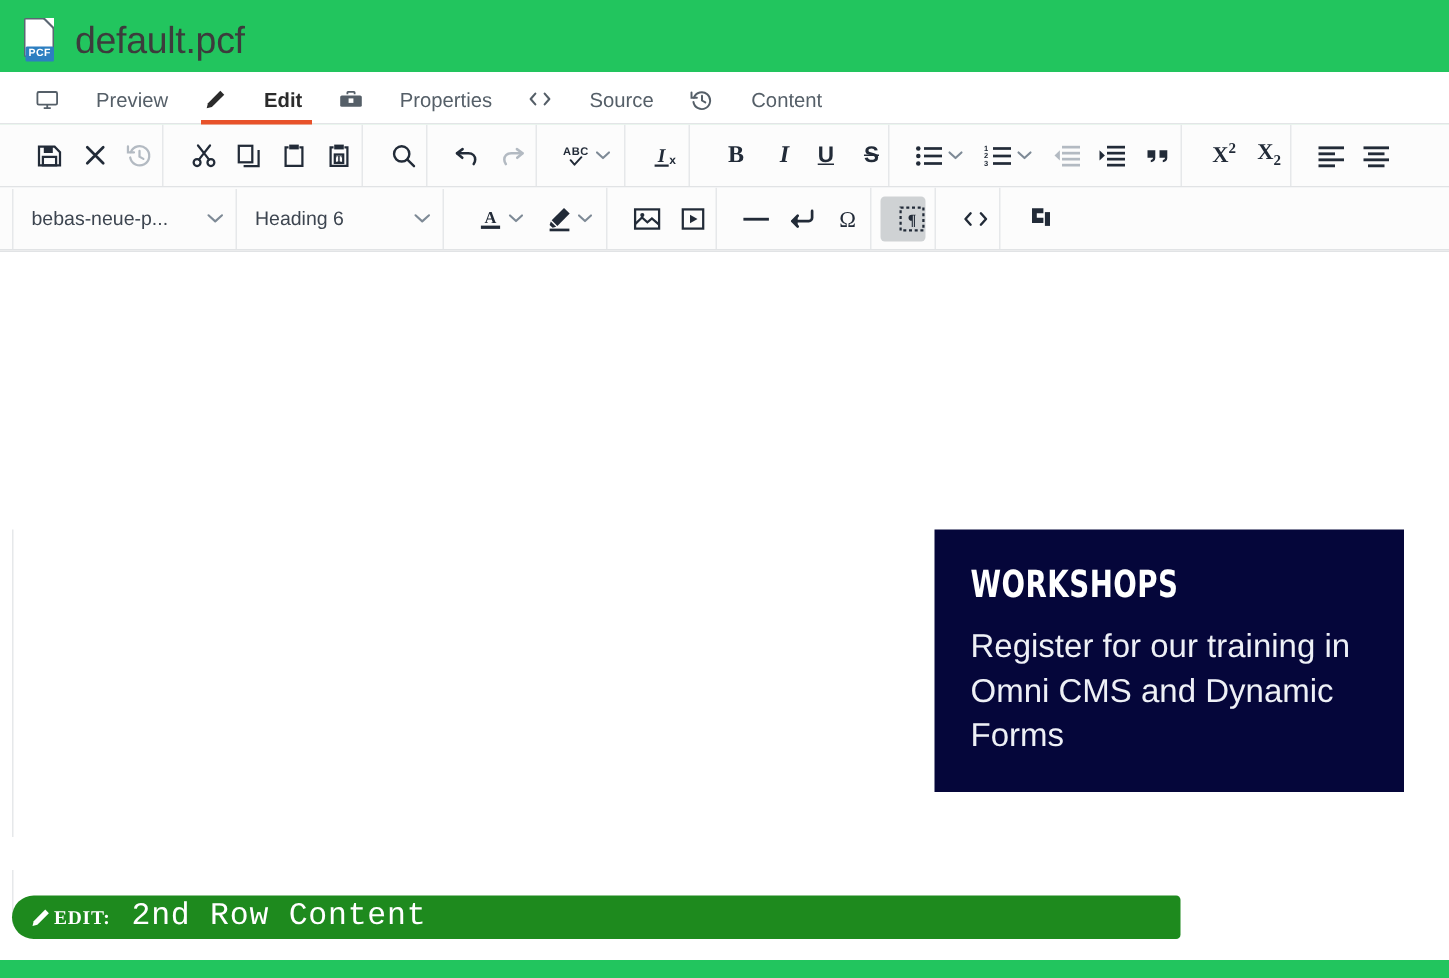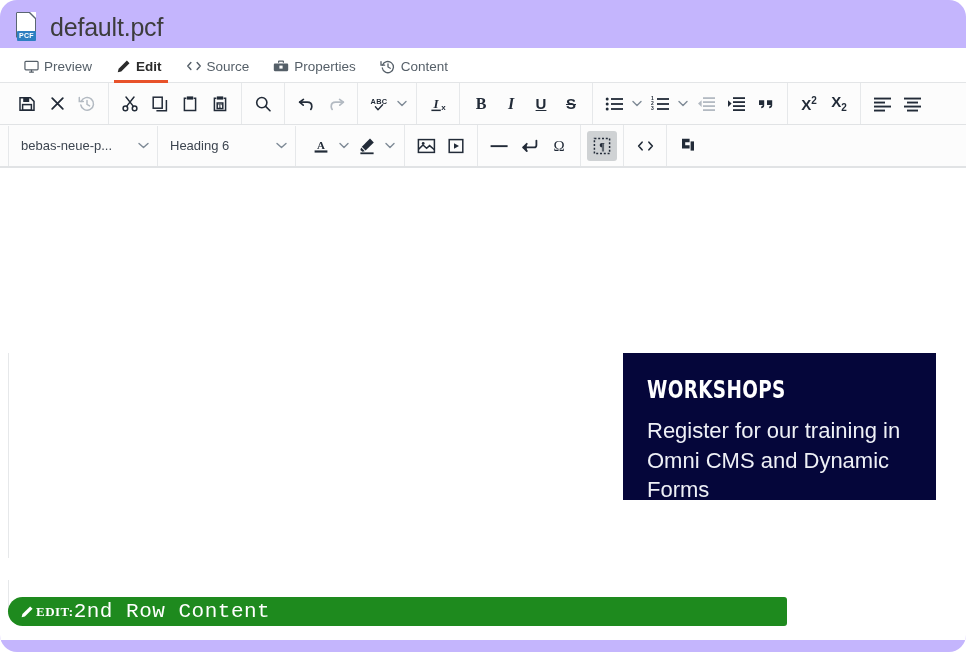--- a/index.html
+++ b/index.html
@@ -4,21 +4,21 @@
 <title>default.pcf — Edit</title>
 <style>
   html,body{margin:0;padding:0;}
   body{
     width:966px;height:652px;overflow:hidden;
     background:#ffffff;
     font-family:"Liberation Sans", sans-serif;
     color:#333;
     -webkit-font-smoothing:antialiased;
   }
-  .app{position:relative;width:966px;height:652px;overflow:hidden;background:#c4b5fd;border-radius:17px;}
+  .app{position:relative;width:966px;height:652px;overflow:hidden;background:#22c55e;}
 
   
   .titlebar{display:flex;align-items:center;gap:10px;padding:10px 0 4px 14px;height:34px;}
   .file-icon{position:relative;width:26px;height:32px;flex:none;}
   .file-icon .page{
     position:absolute;left:2px;top:1px;width:20px;height:26px;
     background:#fff;border:1.6px solid #5a6672;border-radius:1px;
     box-sizing:border-box;
   }
   .file-icon .fold{
@@ -37,59 +37,59 @@
   }
   .doc-title{font-size:25px;color:#3c3c3c;font-weight:normal;letter-spacing:-.2px;}
 
   
   .tabs{
     display:flex;align-items:flex-end;gap:0;
     padding:0 0 0 14px;height:34px;
     border-bottom:1px solid #e3e5e7;background:#fff;
   }
   .tab{
-    display:flex;align-items:flex-start;gap:5px;
+    display:flex;align-items:flex-start;gap:25px;
     padding:6px 14px 8px 10px;font-size:13.5px;color:#555f68;
     cursor:pointer;position:relative;white-space:nowrap;
   }
   .tab.active{color:#2b2b2b;font-weight:bold;}
   .tab.active:after{
     content:"";position:absolute;left:8px;right:8px;bottom:-1px;height:3px;background:#e8522a;
   }
   .tab svg{display:block;}
 
   
   .toolbar-wrap{background:#f7f8f8;border-bottom:1px solid #e1e3e5;}
   .trow{
     display:flex;align-items:center;height:42px;
     border-bottom:1px solid #e1e3e5;background:#fcfcfc;
     padding-left:6px;box-sizing:border-box;overflow:hidden;
   }
   .trow.r2{height:42px;border-bottom:1px solid #e1e3e5;}
   .grp{display:flex;align-items:center;height:100%;padding:0 6px;box-sizing:border-box;}
   .grp + .grp{border-left:1px solid #e6e8ea;}
   .btn{
-    width:30px;height:30px;display:flex;align-items:center;justify-content:center;
+    width:30px;height:30px;display:flex;align-items:center;justify-content:flex-end;
     border-radius:3px;cursor:pointer;color:#222b38;flex:none;
   }
   .btn.dim{color:#b3bac2;}
   .btn.pressed{background:#cfd2d4;}
   .btn svg{display:block;}
   .caret{
     width:16px;height:30px;display:flex;align-items:center;justify-content:center;
     cursor:pointer;color:#7e8a96;flex:none;
   }
   .letter{
     font-size:16px;font-weight:bold;line-height:1;
     font-family:"Liberation Serif", serif;
   }
   .letter.i{font-style:italic;font-weight:bold;font-family:"Liberation Serif",serif;}
   .letter.u{text-decoration:underline;font-family:"Liberation Sans",sans-serif;font-weight:bold;font-size:15px;}
   .letter.s{text-decoration:line-through;font-family:"Liberation Sans",sans-serif;font-weight:bold;font-size:15px;}
-  .sup,.sub{font-size:15px;font-weight:bold;font-family:Liberation Sans, sans-serif;line-height:1;}
+  .sup,.sub{font-size:15px;font-weight:bold;font-family:Liberation Serif, serif;line-height:1;}
   .sup sup,.sub sub{font-size:10px;}
 
   
   .sel{
     display:flex;align-items:center;justify-content:space-between;
     height:40px;box-sizing:border-box;background:#fcfcfc;
     border-right:1px solid #e6e8ea;
     padding:0 8px 0 12px;font-size:13px;color:#3d4550;cursor:pointer;
   }
   .sel .txt{overflow:hidden;white-space:nowrap;text-overflow:ellipsis;}
@@ -97,21 +97,21 @@
   .sel.w-font{width:150px;border-left:1px solid #e6e8ea;}
   .sel.w-size{width:138px;}
   .sel.w-fmt{width:138px;}
   .sel.w-styles{width:138px;}
 
   
   .canvas{position:relative;height:calc(652px - 180px);background:#fff;overflow:hidden;}
   .editbody{position:relative;background:#fff;}
 
   .banner{
-    position:absolute;left:623px;top:185px;width:313px;height:147px;
+    position:absolute;left:623px;top:185px;width:313px;height:175px;
     background:#05063a;box-sizing:border-box;padding:22px 24px 0 24px;overflow:hidden;
   }
   .banner h2{
     margin:0 0 12px 0;color:#fff;font-size:25px;letter-spacing:.4px;
     font-family:"Liberation Sans Narrow","DejaVu Sans Condensed","Liberation Sans",sans-serif;
     font-weight:bold;transform:scaleX(.82);transform-origin:left center;
   }
   .banner p{
     margin:0;color:#eef0f6;font-size:22px;line-height:1.35;font-weight:normal;
   }
@@ -126,21 +126,21 @@
     background:#1e8a1e;border-radius:15px 3px 3px 15px;
     display:flex;align-items:center;padding-left:12px;box-sizing:border-box;color:#fff;
   }
   .editbar .pencil{display:flex;align-items:center;margin-right:2px;}
   .editbar .lbl{
     font-family:"Liberation Serif","DejaVu Serif",serif;
     font-size:13px;font-weight:bold;letter-spacing:.5px;
   }
   .editbar .name{
     font-family:"Liberation Mono","DejaVu Sans Mono",monospace;
-    font-size:21px;letter-spacing:.5px;
+    font-size:21px;margin-left:14px;letter-spacing:.5px;
   }
 </style>
 </head>
 <body>
 
 <div class="app">
 
   <div class="titlebar">
     <div class="file-icon">
       <div class="page"></div>
@@ -163,44 +163,44 @@
       <span>Preview</span>
     </div>
 
     <div class="tab active">
       <span>
         <svg width="15" height="15" viewBox="0 0 16 16" fill="#2b2b2b">
           <path d="M11.6 1.6 14.4 4.4 5.6 13.2 1.9 14.1 2.8 10.4z"></path>
         </svg>
       </span>
       <span>Edit</span>
-    </div>
-
-    <div class="tab">
-      <span>
-        <svg width="16" height="14" viewBox="0 0 18 14" fill="none" stroke="#555f68" stroke-width="1.6" stroke-linecap="round" stroke-linejoin="round">
-          <path d="M5.5 3 2 7l3.5 4M12.5 3 16 7l-3.5 4"></path>
-        </svg>
-      </span>
-      <span>Source</span>
     </div>
 
     <div class="tab">
       <span>
         <svg width="16" height="15" viewBox="0 0 16 15" fill="#555f68">
           <path d="M6 1.6h4a1 1 0 0 1 1 1v1.2H9.8V2.8H6.2v1H5V2.6a1 1 0 0 1 1-1z"></path>
           <rect x="0.8" y="4.6" width="14.4" height="7.6" rx="1.1"></rect>
           <rect x="6.4" y="6.6" width="3.2" height="3" fill="#fff"></rect>
         </svg>
       </span>
       <span>Properties</span>
     </div>
 
     <div class="tab">
       <span>
+        <svg width="16" height="14" viewBox="0 0 18 14" fill="none" stroke="#555f68" stroke-width="1.6" stroke-linecap="round" stroke-linejoin="round">
+          <path d="M5.5 3 2 7l3.5 4M12.5 3 16 7l-3.5 4"></path>
+        </svg>
+      </span>
+      <span>Source</span>
+    </div>
+
+    <div class="tab">
+      <span>
         <svg width="16" height="15" viewBox="0 0 16 15" fill="none" stroke="#555f68" stroke-width="1.3" stroke-linecap="round">
           <path d="M2.6 6.1A5.6 5.6 0 1 1 2.3 9"></path>
           <path d="M1 2.6v3.6h3.6"></path>
           <path d="M8 4.8v3.2l2.2 1.3"></path>
         </svg>
       </span>
       <span>Content</span>
     </div>
   </div>
 

